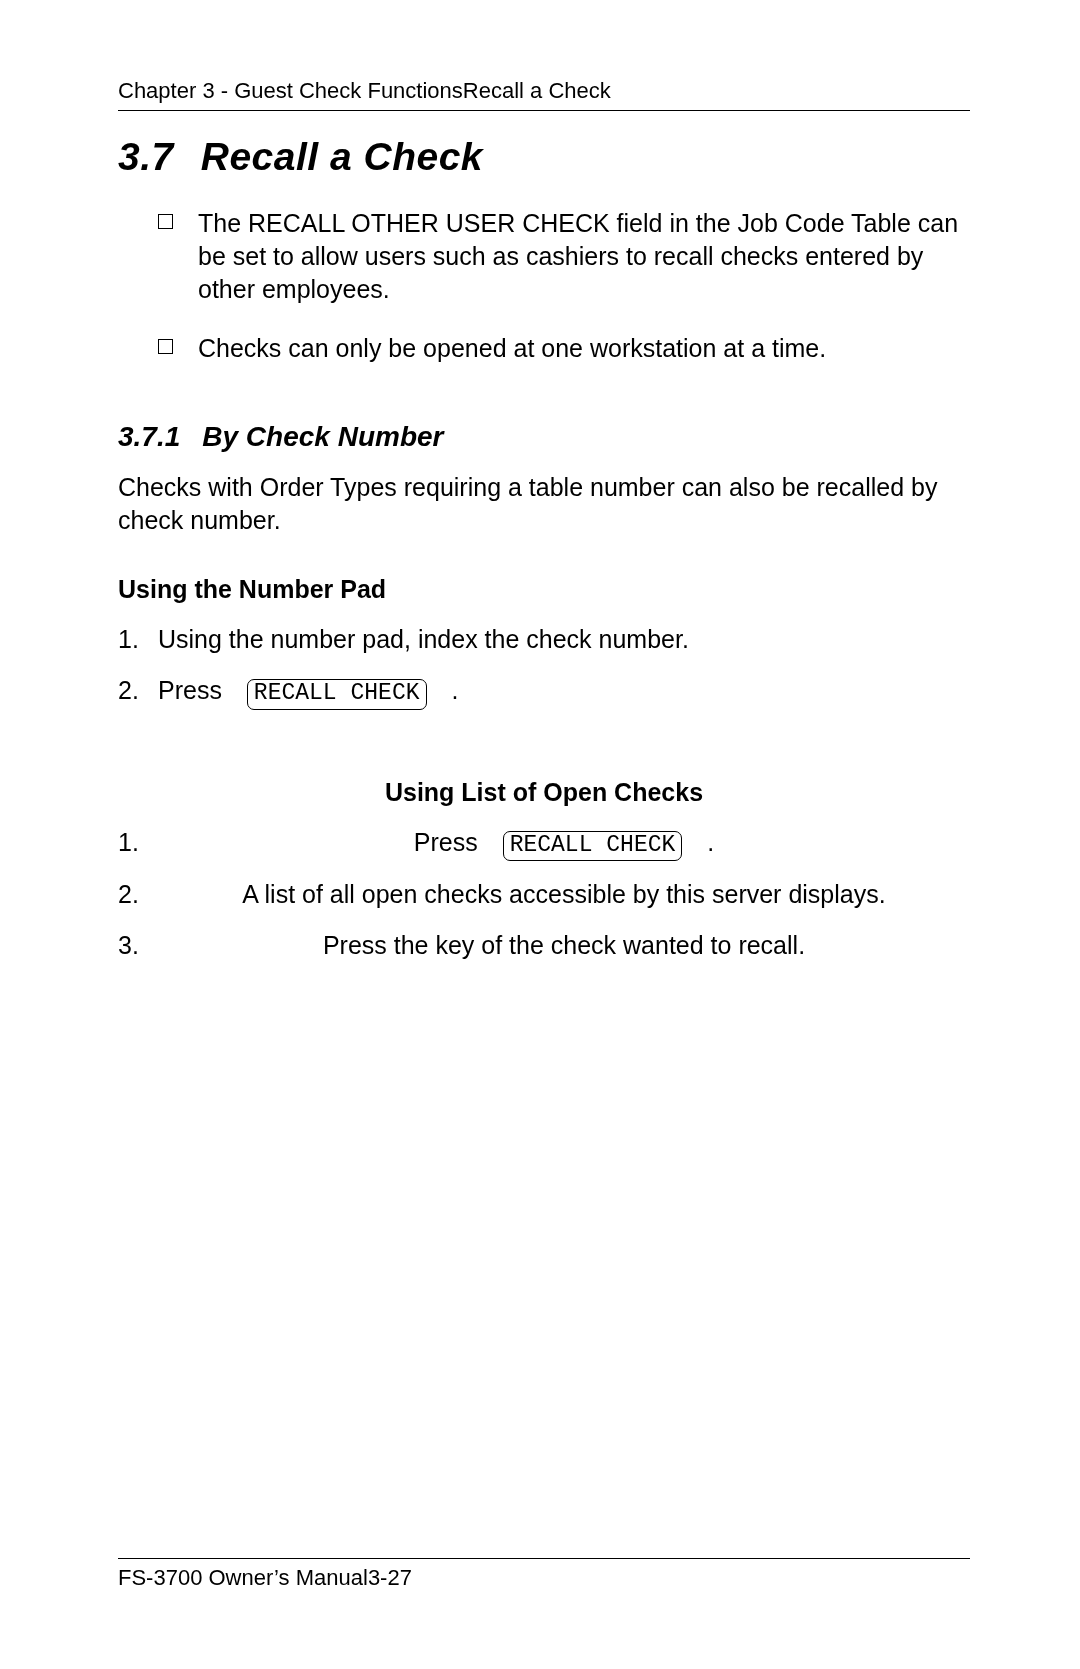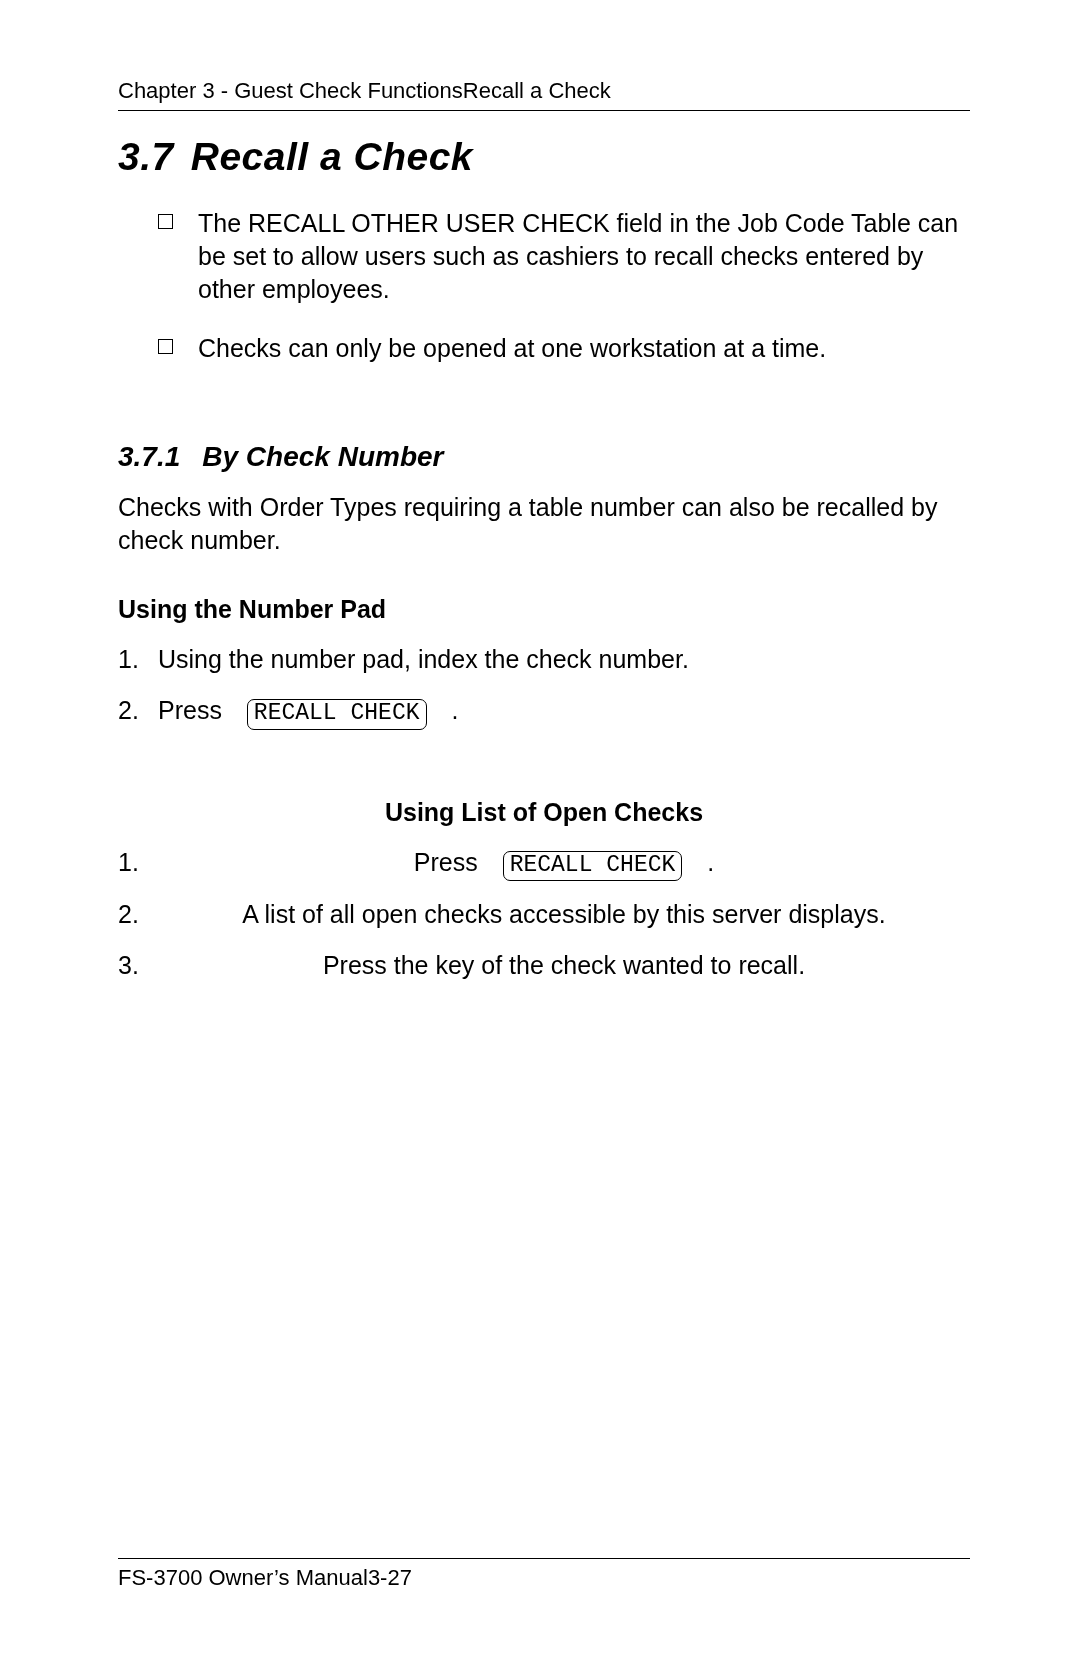--- a/index.html
+++ b/index.html
@@ -29,21 +29,21 @@
       margin-bottom: 24px;
     }
     .section-title {
       font-size: 39px;
       font-weight: bold;
       font-style: italic;
       margin-bottom: 28px;
       letter-spacing: 0.5px;
     }
     .section-number {
-      margin-right: 17px;
+      margin-right: 27px;
       text-align: right;
     }
     .bullet-list {
       list-style: none;
       padding-left: 40px;
       margin-bottom: 18px;
     }
     .bullet-list li {
       position: relative;
       font-size: 25px;
@@ -57,21 +57,21 @@
       left: 0;
       top: 7px;
       width: 13px;
       height: 13px;
       border: 1.5px solid #000;
     }
     .subsection-title {
       font-size: 28px;
       font-weight: bold;
       font-style: italic;
-      margin-top: 76px;
+      margin-top: 56px;
       margin-bottom: 18px;
     }
     .subsection-number {
       margin-right: 22px;
     }
     .body-text {
       font-size: 25px;
       line-height: 1.32;
       margin-bottom: 30px;
     }

